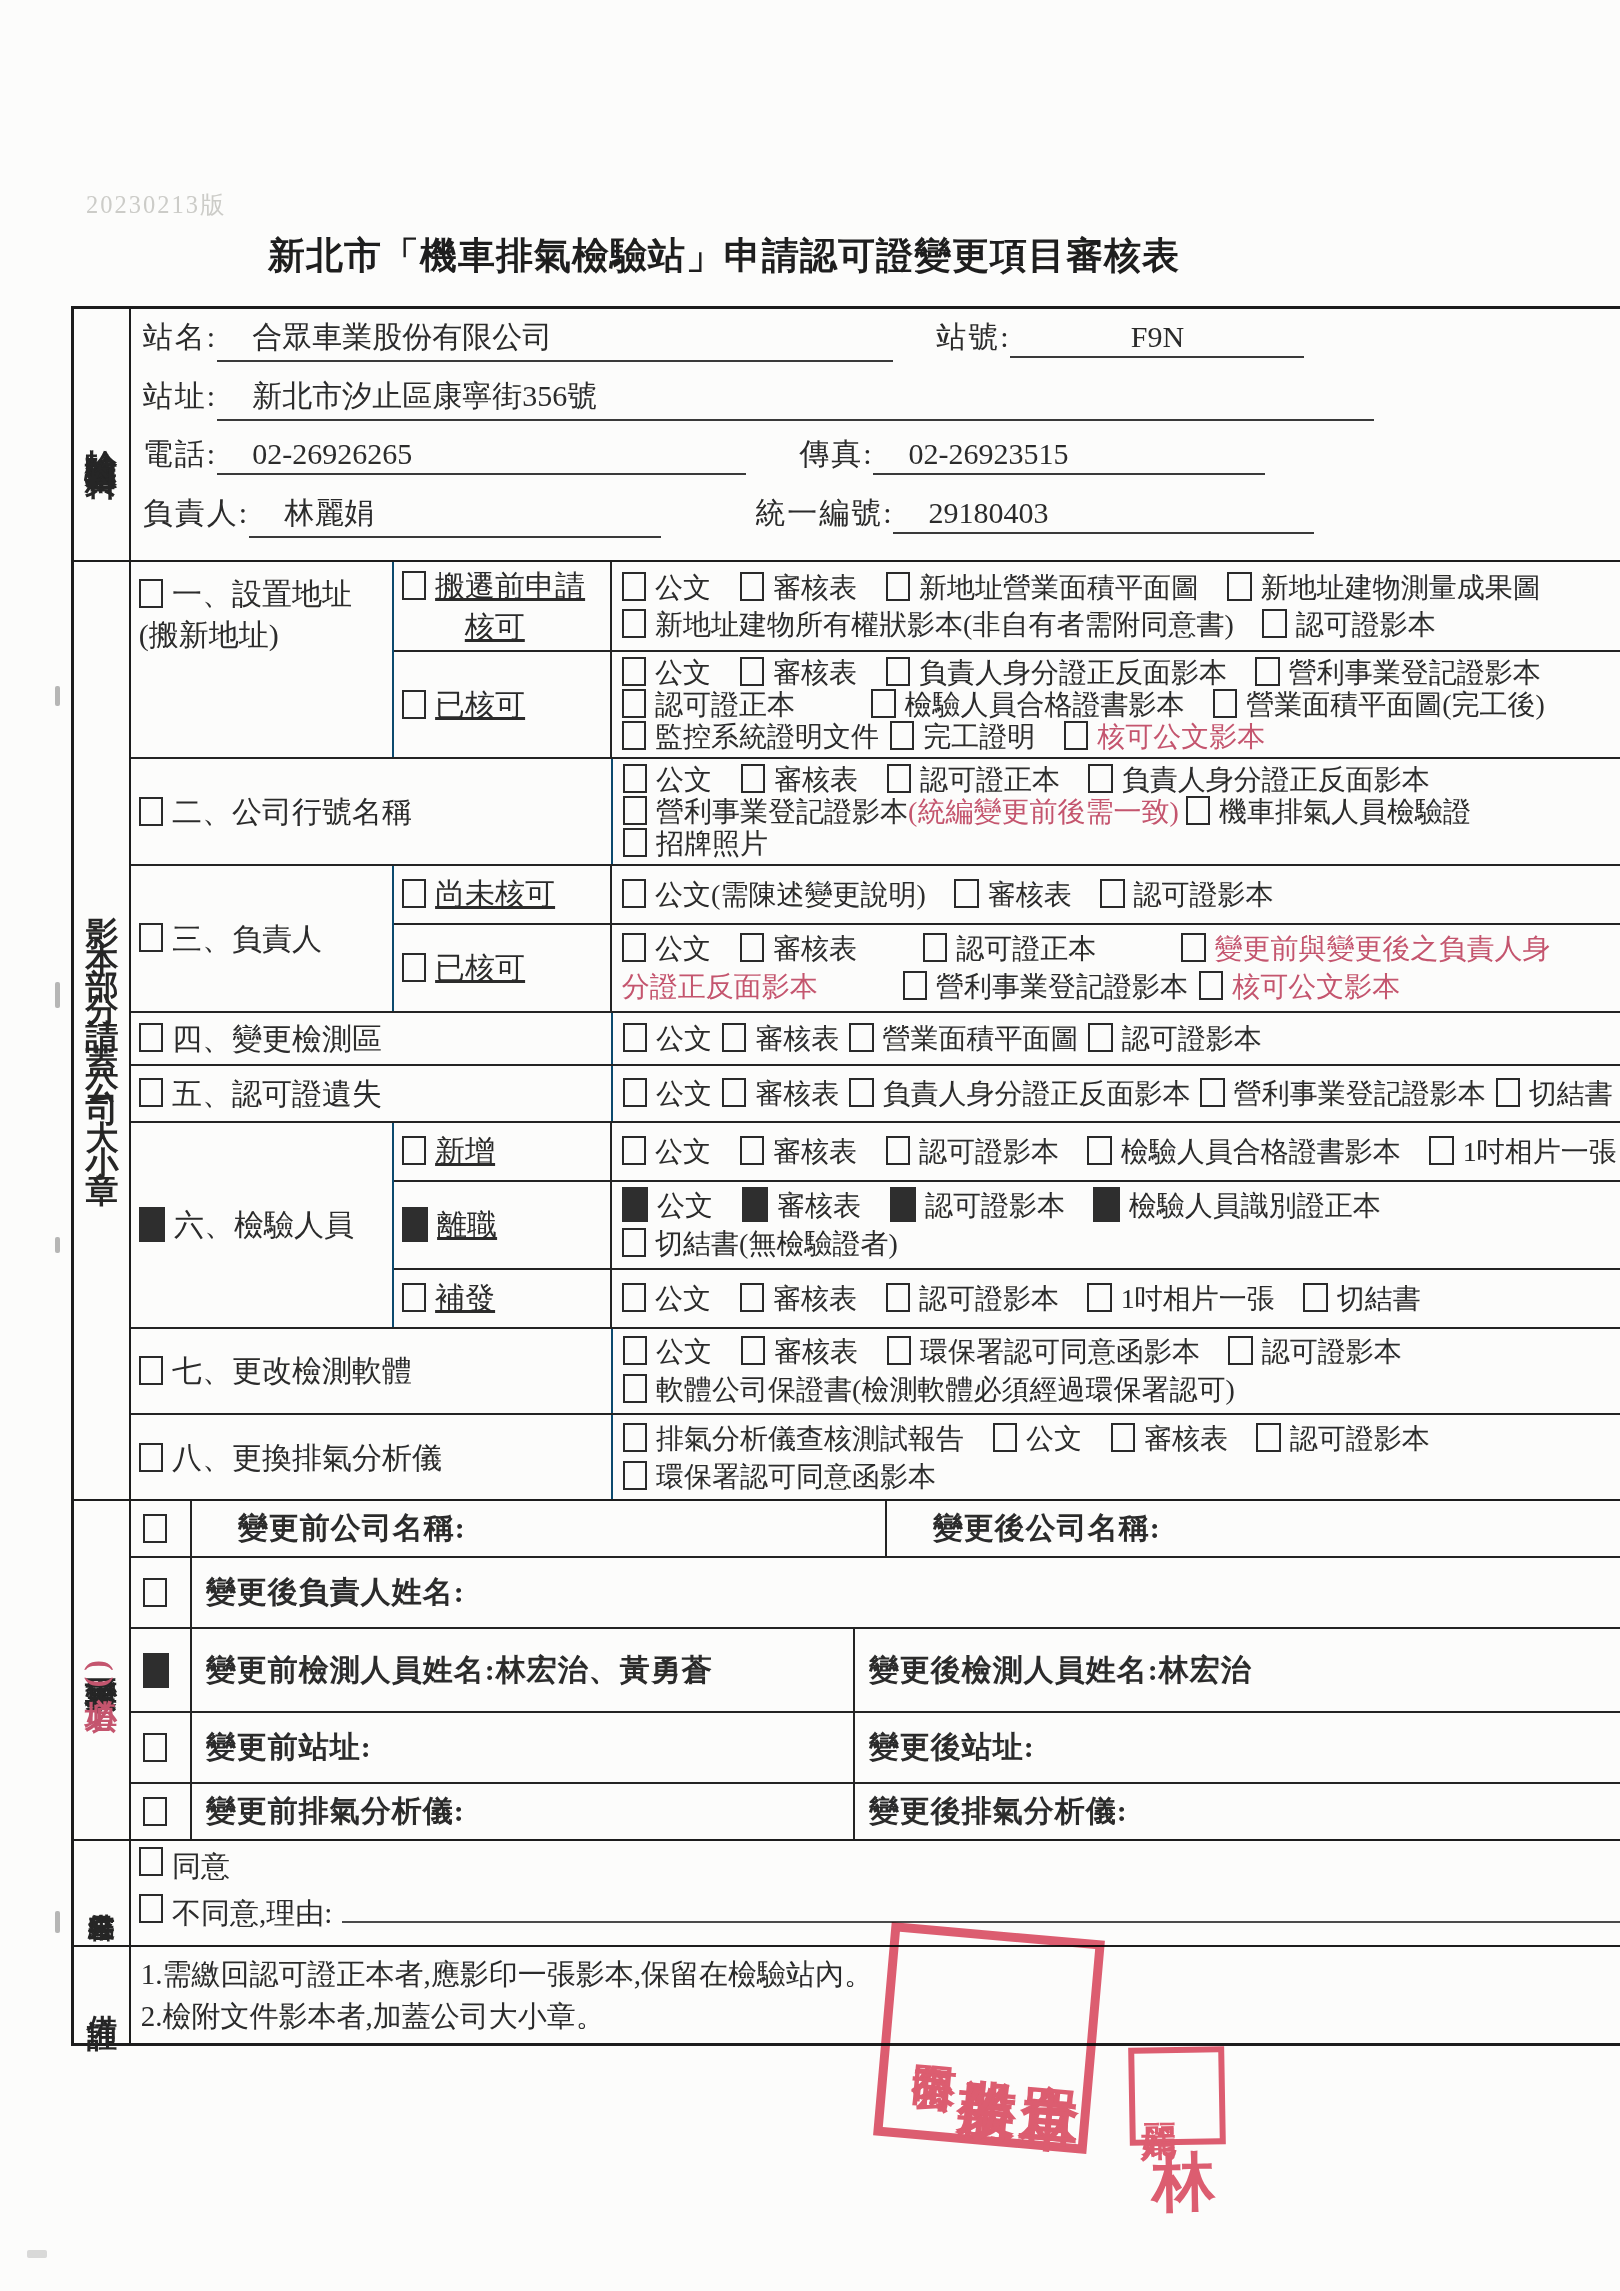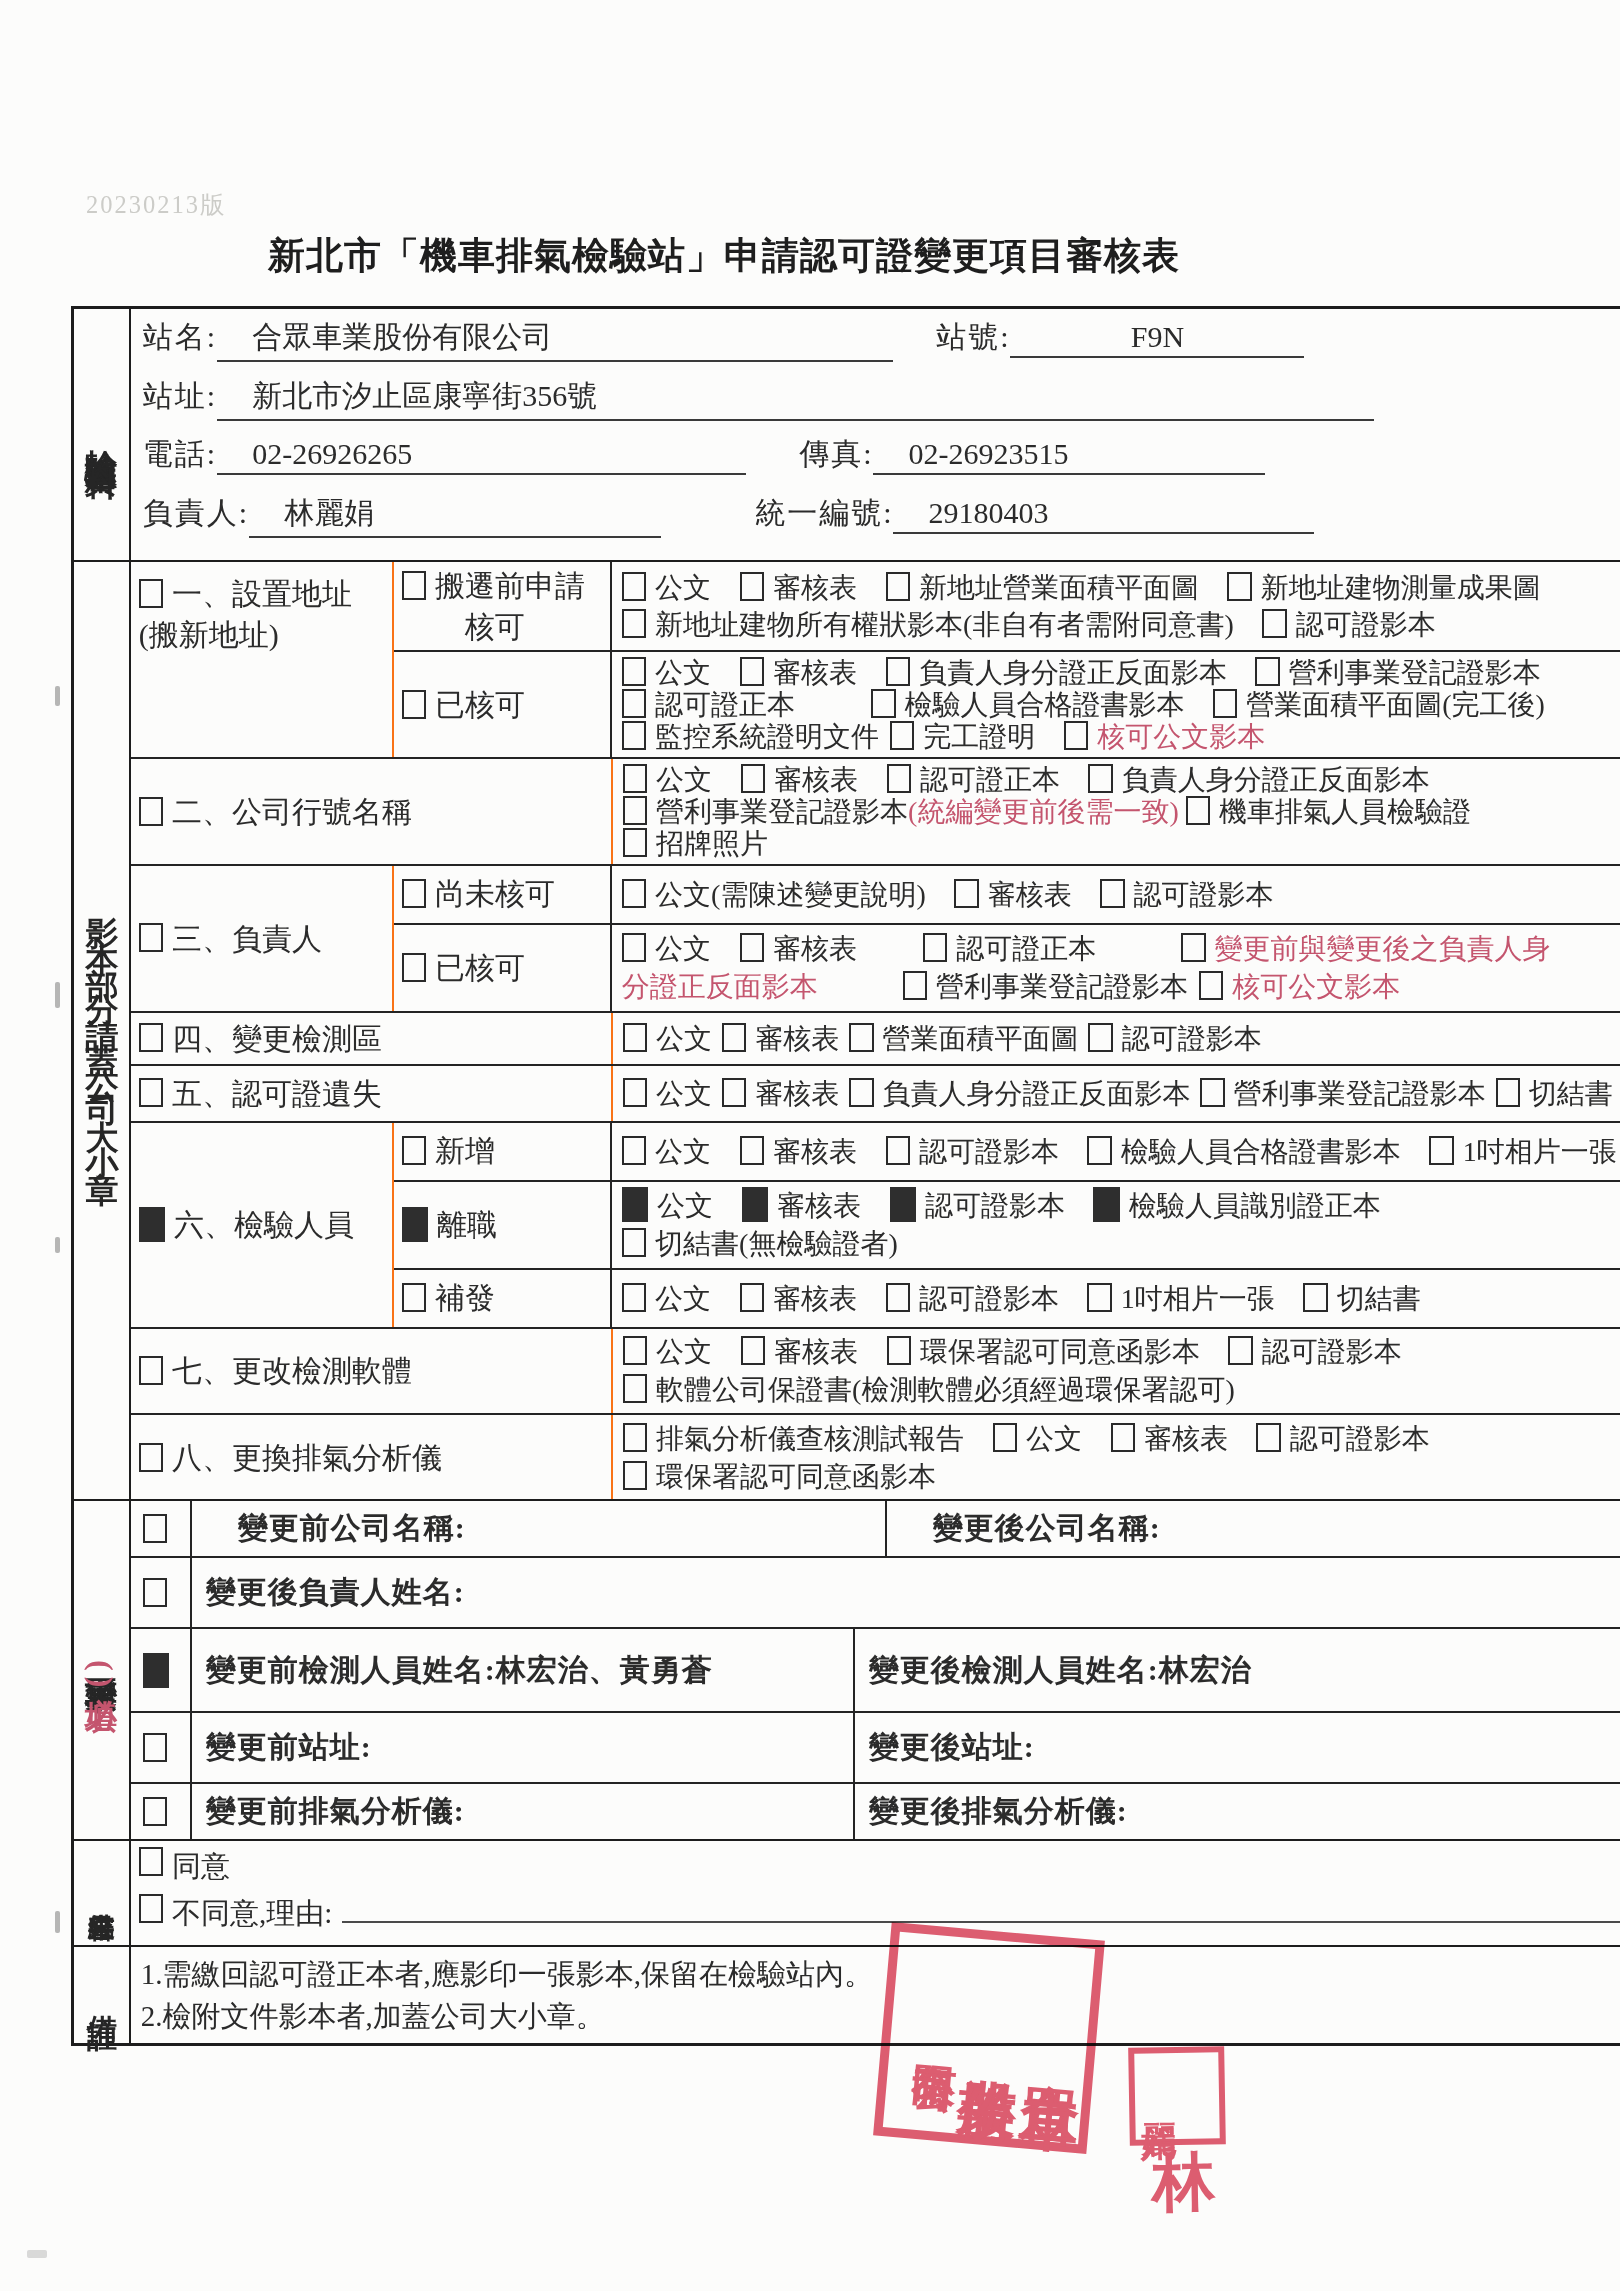--- a/index.html
+++ b/index.html
@@ -36,29 +36,29 @@
   .uval { display:inline-block; border-bottom:2px solid #3a3a3a; padding:0 0 2px 35px; white-space:nowrap; }
   .uval.c { text-align:center; padding-left:0; }
   .w690{width:676px}.w300{width:294px}.w1180{width:1157px}.w540{width:529px}
   .w400{width:392px}.w420{width:412px}.w430{width:421px}
   .ml44{margin-left:43px}.ml54{margin-left:53px}.ml96{margin-left:94px}
 
   
   .bodycol { flex:1; display:flex; flex-direction:column; }
   .row { display:flex; border-top:2px solid #242424; }
   .row:first-child { border-top:none; }
-  .lcell { width:263px; border-right:2px solid #f97316; padding:5.9px 2px 3.9px 7.8px; font-size:30px;
+  .lcell { width:263px; border-right:2px solid #0c4a6e; padding:5.9px 2px 3.9px 7.8px; font-size:30px;
            display:flex; flex-direction:column; justify-content:center; }
   .lcell.top { justify-content:flex-start; padding-top:11.8px; }
   .lcell.wide { width:482px; }
   .rcol { flex:1; display:flex; flex-direction:column; }
   .subrow { display:flex; border-top:2px solid #242424; }
   .subrow:first-child { border-top:none; }
   .scell { width:218px; border-right:2px solid #242424; padding:3.9px 2px 2px 7.8px; font-size:30px;
-           display:flex; flex-direction:column; justify-content:center; }
+           display:flex; flex-direction:column; justify-content:center;text-decoration:underline; }
   .scell .l2 { padding-left:63px; }
   .docs { flex:1; padding:4.9px 5.9px 3.9px 9.8px; font-size:28px; line-height:1.35;
           display:flex; flex-direction:column; justify-content:center; }
   .docs3 { line-height:1.14; }
   .ln { white-space:nowrap; }
   .it { white-space:nowrap; margin-right:21.6px; }
   .tight .it { margin-right:2.9px; }
   .mr60{margin-right:59px}.mr70{margin-right:69px}.mr80{margin-right:78px}
   .ml80{margin-left:78px}
   .rh88{min-height:86px}.rh90{min-height:88px}.rh106{min-height:104px}.rh54{min-height:53px}

